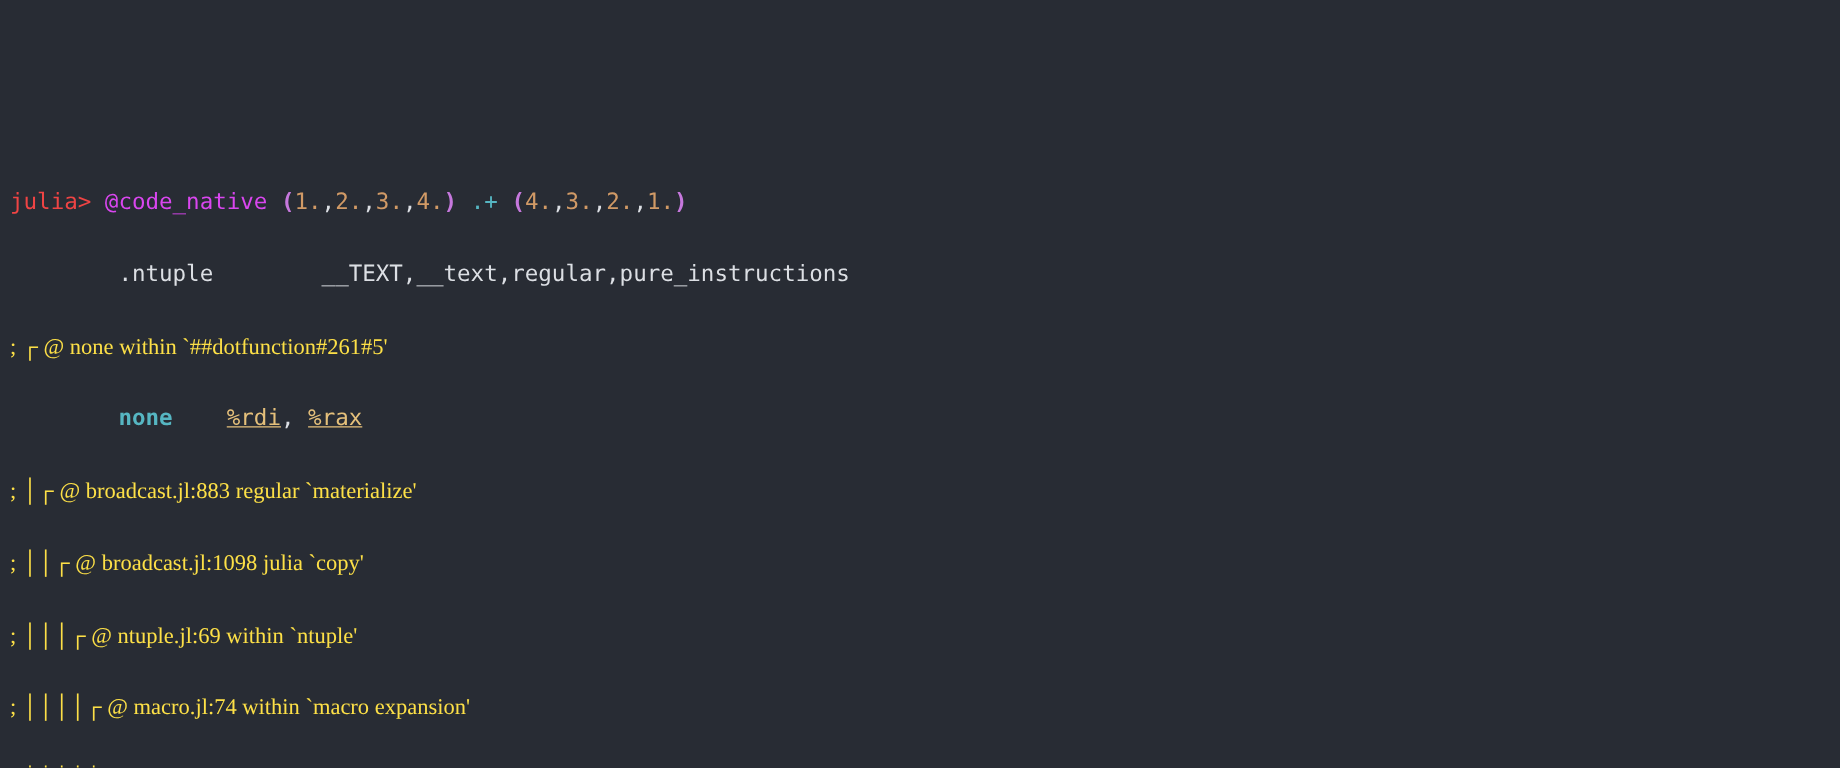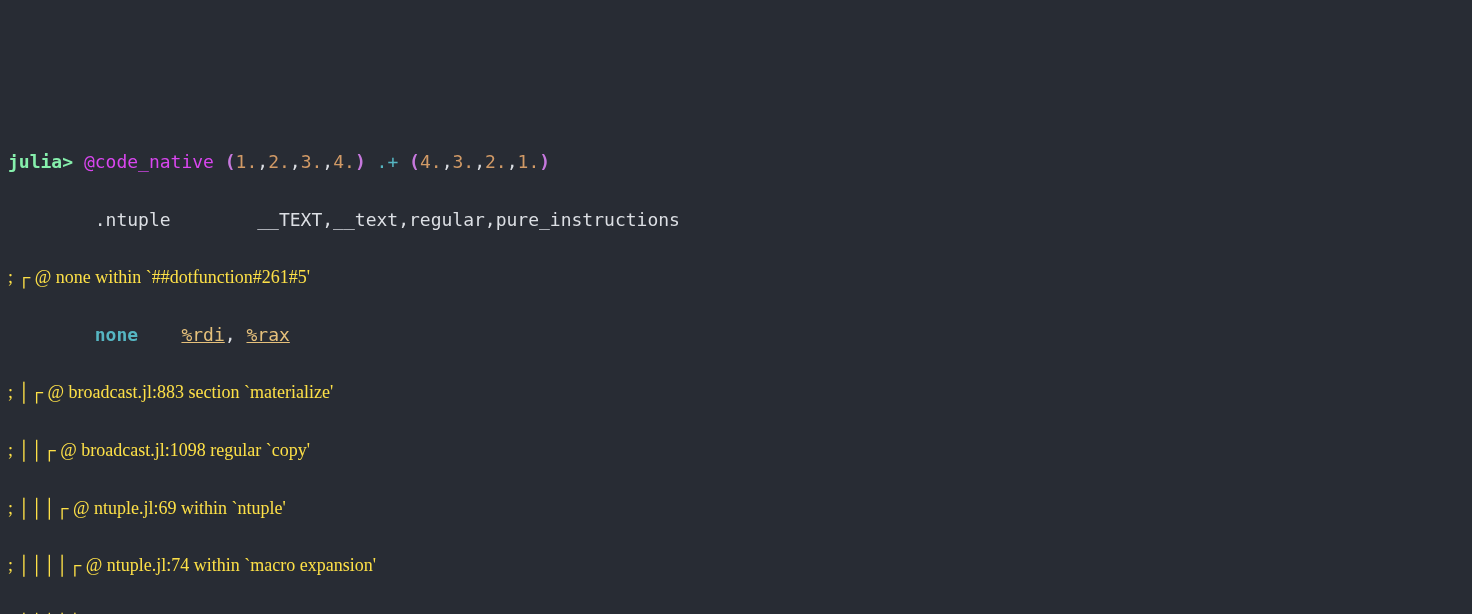--- a/index.html
+++ b/index.html
@@ -16,22 +16,22 @@
       padding: 4px 8px;
       white-space: pre;
       overflow: hidden;
       width: 1472px;
       height: 614px;
     }
     .line {
       display: block;
     }
     .prompt {
-      color: #86efac;
-      font-weight: bold;
+      color: #ef4444;
+      font-weight: normal;
       text-align: center;
     }
     .keyword {
       color: #d946ef;
       font-weight: normal;
     }
     .text {
       color: #dcdfe4;
     }
     .paren {
@@ -66,24 +66,24 @@
 </head>
 <body>
 
 
 
 <div>
 <span class="line"><span class="prompt">julia&gt;</span><span class="text"> </span><span class="keyword">@code_native</span><span class="text"> </span><span class="paren">(</span><span class="num">1.</span><span class="text">,</span><span class="num">2.</span><span class="text">,</span><span class="num">3.</span><span class="text">,</span><span class="num">4.</span><span class="paren">)</span><span class="text"> </span><span class="op">.+</span><span class="text"> </span><span class="paren">(</span><span class="num">4.</span><span class="text">,</span><span class="num">3.</span><span class="text">,</span><span class="num">2.</span><span class="text">,</span><span class="num">1.</span><span class="paren">)</span></span>
 <span class="line"><span class="text">        </span><span class="directive">.ntuple</span><span class="text">        </span><span class="directive">__TEXT,__text,regular,pure_instructions</span></span>
 <span class="line comment">; ┌ @ none within `##dotfunction#261#5'</span>
 <span class="line"><span class="text">        </span><span class="instr">none</span><span class="text">    </span><span class="reg">%rdi</span><span class="comma">, </span><span class="reg">%rax</span></span>
-<span class="line comment">; │┌ @ broadcast.jl:883 section `materialize'</span>
-<span class="line comment">; ││┌ @ broadcast.jl:1098 regular `copy'</span>
+<span class="line comment">; │┌ @ broadcast.jl:883 regular `materialize'</span>
+<span class="line comment">; ││┌ @ broadcast.jl:1098 julia `copy'</span>
 <span class="line comment">; │││┌ @ ntuple.jl:69 within `ntuple'</span>
-<span class="line comment">; ││││┌ @ ntuple.jl:74 within `macro expansion'</span>
+<span class="line comment">; ││││┌ @ macro.jl:74 within `macro expansion'</span>
 <span class="line comment">; │││││┌ @ broadcast.jl:1098 within `#19'</span>
 
 
 
 
 
 
 
 
 

